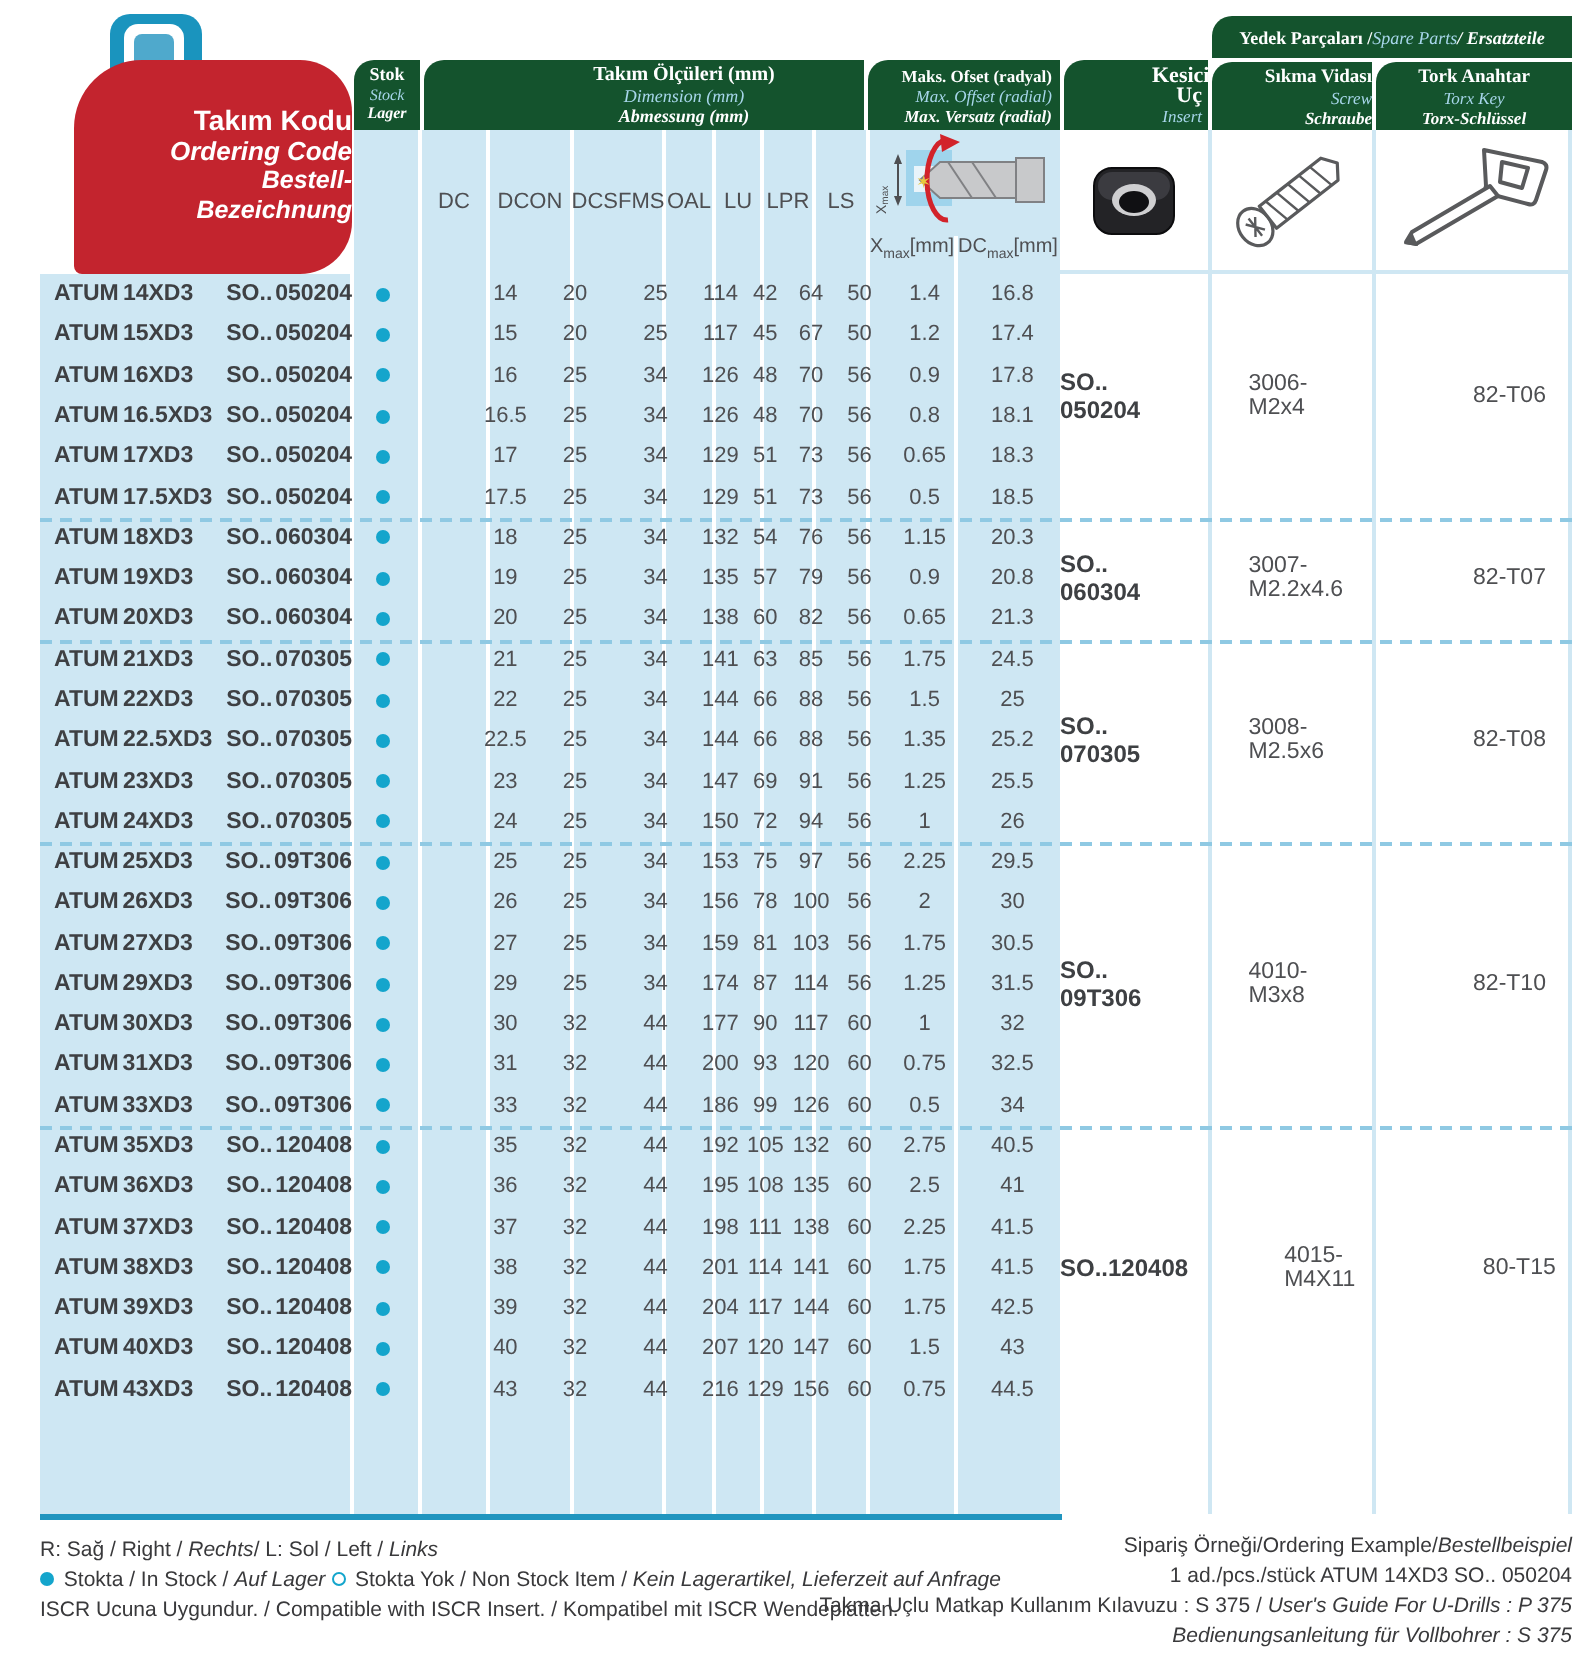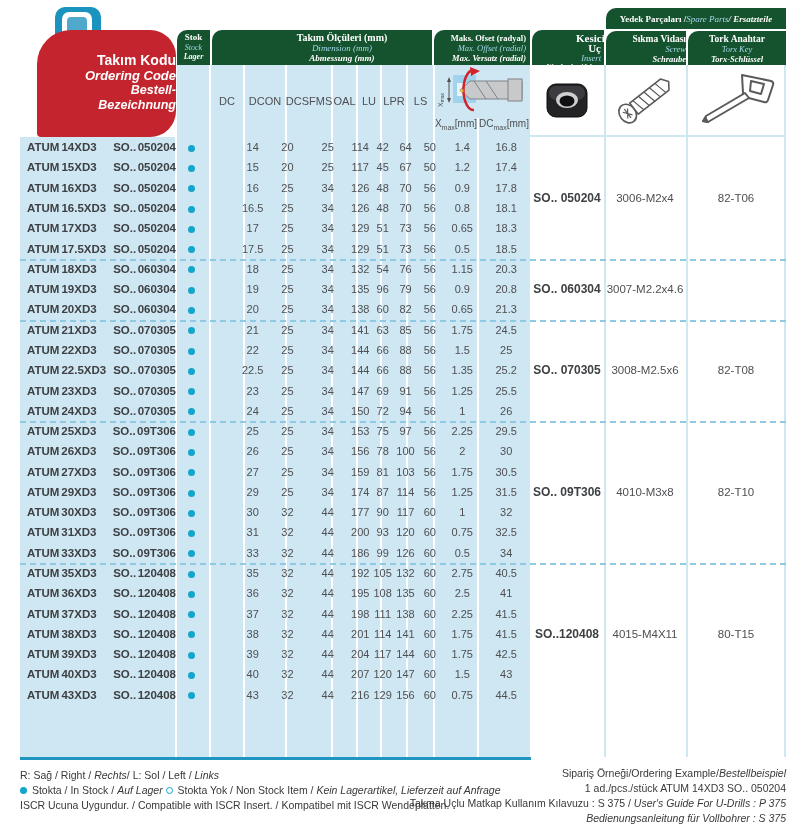--- a/index.html
+++ b/index.html
@@ -68,21 +68,21 @@
   .c-code{width:156px;display:flex;box-sizing:border-box;padding-left:7px;font-weight:bold;font-size:11.5px;color:#3E4043;}
   .cp1{width:38px;}.cp2{width:57px;}.cp3{width:27px;}.cp4{flex:1;}
   .c{text-align:center;font-size:11px;color:#4E4F52;}
   .w-stock{width:34px;}.w-dc{width:34px;padding-left:30px;}.w-dcon{width:42px;}.w-dcsfms{width:46px;}
   .w-oal{width:25px;}.w-lu{width:24px;}.w-lpr{width:26px;}.w-ls{width:27px;}
   .w-x{width:44px;}.w-dcm{width:52px;}
   .dot{display:inline-block;width:7px;height:7px;border-radius:50%;background:#14A5CC;vertical-align:middle;}
 
   
   #groups{position:absolute;left:530px;top:137px;width:256px;}
-  .g-row{display:flex;}
+  .g-row{display:flex;gap:48px;}
   .g-cell{display:flex;align-items:center;justify-content:center;}
   .g-insert{width:74px;font-weight:bold;font-size:12px;color:#3E4043;}
   .g-screw{width:82px;font-size:11.5px;color:#4E4F52;}
   .g-torx{width:100px;font-size:11.5px;color:#4E4F52;}
 
   
   #fn-left{position:absolute;left:20px;top:768px;font-size:10.5px;color:#39393B;line-height:15px;}
   #fn-right{position:absolute;right:10px;top:766px;text-align:right;font-size:10.5px;color:#39393B;line-height:15px;}
   .fline .it{font-style:italic;}
   .fdot{display:inline-block;width:7px;height:7px;border-radius:50%;background:#14A5CC;margin:0 2px 1px 0;vertical-align:middle;}
@@ -360,21 +360,21 @@
           <span class="cp1">ATUM</span>
           <span class="cp2">19XD3</span>
           <span class="cp3">SO..</span>
           <span class="cp4">060304</span>
         </div>
         <div class="c w-stock"><span class="dot"></span></div>
         <div class="c w-dc">19</div>
         <div class="c w-dcon">25</div>
         <div class="c w-dcsfms">34</div>
         <div class="c w-oal">135</div>
-        <div class="c w-lu">96</div>
+        <div class="c w-lu">57</div>
         <div class="c w-lpr">79</div>
         <div class="c w-ls">56</div>
         <div class="c w-x">0.9</div>
         <div class="c w-dcm">20.8</div>
       </div>
       <div class="t-row">
         <div class="c-code">
           <span class="cp1">ATUM</span>
           <span class="cp2">20XD3</span>
           <span class="cp3">SO..</span>
@@ -737,20 +737,21 @@
 
   <div id="groups">
       <div class="g-row" style="height: 121.74px;">
         <div class="g-cell g-insert">SO.. 050204</div>
         <div class="g-cell g-screw">3006-M2x4</div>
         <div class="g-cell g-torx">82-T06</div>
       </div>
       <div class="g-row" style="height: 60.87px;">
         <div class="g-cell g-insert">SO.. 060304</div>
         <div class="g-cell g-screw">3007-M2.2x4.6</div>
+        <div class="g-cell g-torx">82-T07</div>
       </div>
       <div class="g-row" style="height: 101.45px;">
         <div class="g-cell g-insert">SO.. 070305</div>
         <div class="g-cell g-screw">3008-M2.5x6</div>
         <div class="g-cell g-torx">82-T08</div>
       </div>
       <div class="g-row" style="height: 142.03px;">
         <div class="g-cell g-insert">SO.. 09T306</div>
         <div class="g-cell g-screw">4010-M3x8</div>
         <div class="g-cell g-torx">82-T10</div>

